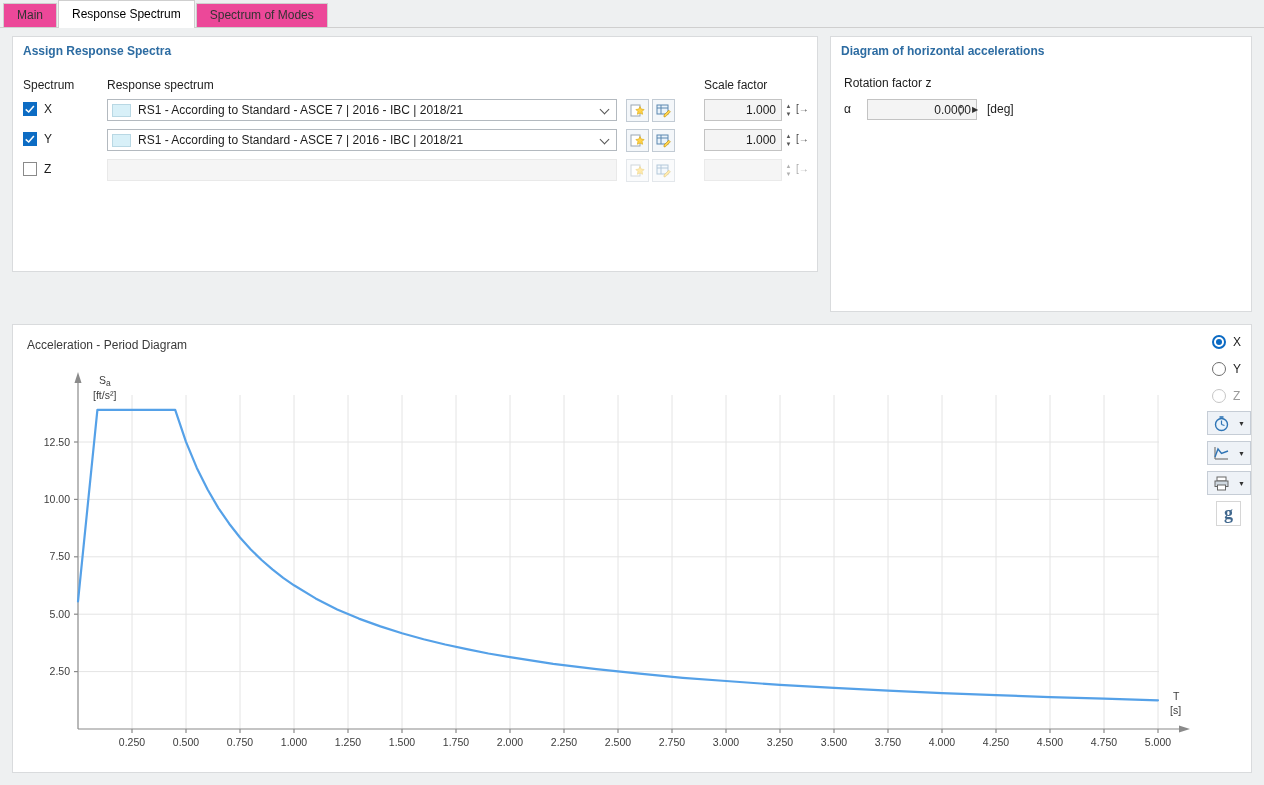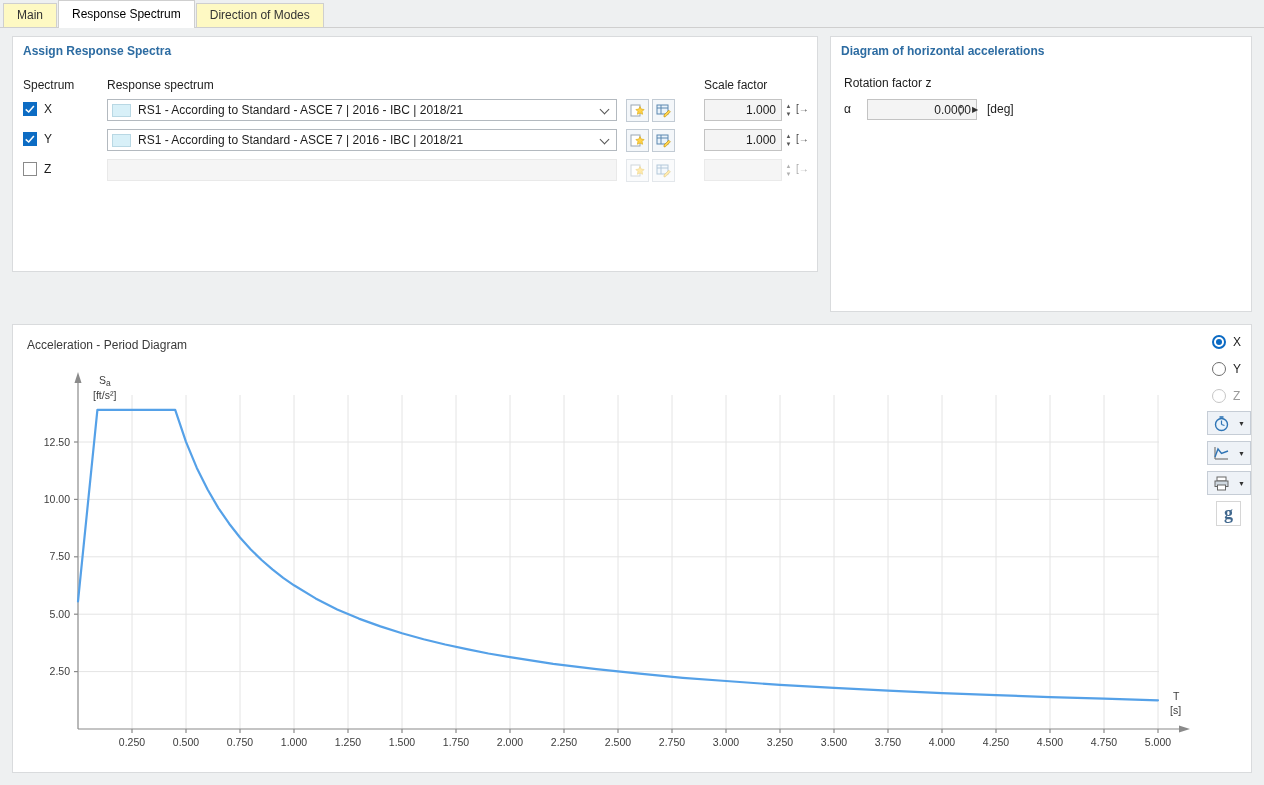--- a/index.html
+++ b/index.html
@@ -1,21 +1,21 @@
 <!DOCTYPE html>
 <html><head>
 <meta charset="utf-8">
 <style>
   *{box-sizing:border-box;margin:0;padding:0}
   html,body{width:1264px;height:785px}
   body{background:#eef0f1;font-family:"Liberation Sans","DejaVu Sans",sans-serif;font-size:12px;color:#1c1c1c;position:relative;overflow:hidden}
 
   
   .tabstrip{position:absolute;left:0;top:0;width:100%;height:28px;border-bottom:1px solid #cfcfcf;display:flex;align-items:flex-end;padding-left:3px;background:#eef0f1}
-  .tab{height:24px;line-height:23px;padding:0 13px;background:#fef9c3;border:1px solid #cfcfcf;border-bottom:none;margin-right:1px;color:#333;cursor:default}
+  .tab{height:24px;line-height:23px;padding:0 13px;background:#ec4899;border:1px solid #cfcfcf;border-bottom:none;margin-right:1px;color:#333;cursor:default}
   .tab.active{background:#fff;height:28px;line-height:27px;margin-bottom:-1px;color:#000}
 
   
   .panel{position:absolute;background:#fff;border:1px solid #d9dbdd}
   #assign-panel{left:12px;top:36px;width:806px;height:236px}
   #rotation-panel{left:830px;top:36px;width:422px;height:276px}
   #diagram-panel{left:12px;top:324px;width:1240px;height:449px}
   .panel-title{position:absolute;left:10px;top:7px;color:#2d6ca2;font-weight:bold}
   .dark-title{position:absolute;left:14px;top:13px;color:#3a3a3a}
 
@@ -64,21 +64,21 @@
   .toolbtn{position:absolute;left:1194px;width:44px;height:24px;border:1px solid #c6cdd6;background:#eef2f7;display:flex;align-items:center;justify-content:space-between;padding:0 5px;cursor:default}
   .toolbtn .menu-arrow{font-size:7px;color:#333}
   .gbtn{position:absolute;left:1203px;top:176px;width:25px;height:25px;background:#fff;border:1px solid #d6d6d6;display:flex;align-items:center;justify-content:center;font-family:"Liberation Serif","DejaVu Serif",serif;font-weight:bold;font-size:18px;color:#41688e;cursor:default}
 </style>
 </head>
 <body>
 
 <div class="tabstrip">
   <div class="tab">Main</div>
   <div class="tab active">Response Spectrum</div>
-  <div class="tab">Direction of Modes</div>
+  <div class="tab">Spectrum of Modes</div>
 </div>
 
 <div class="panel" id="assign-panel">
   <div class="panel-title">Assign Response Spectra</div>
   <div class="colhead" style="left:10px">Spectrum</div>
   <div class="colhead" style="left:94px">Response spectrum</div>
   <div class="colhead" style="left:691px">Scale factor</div>
 
   <div class="arow" style="top:62px">
     <span class="cb checked">

